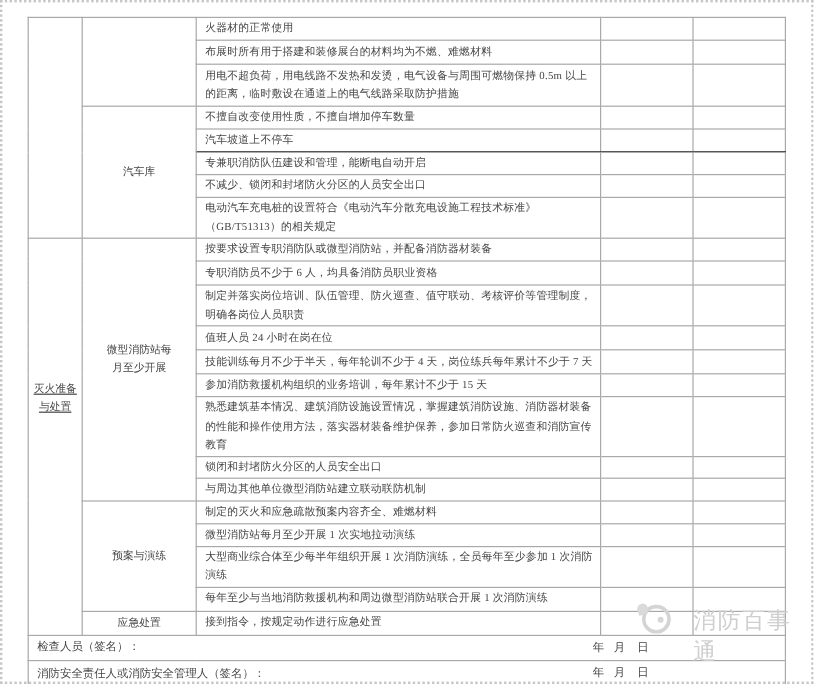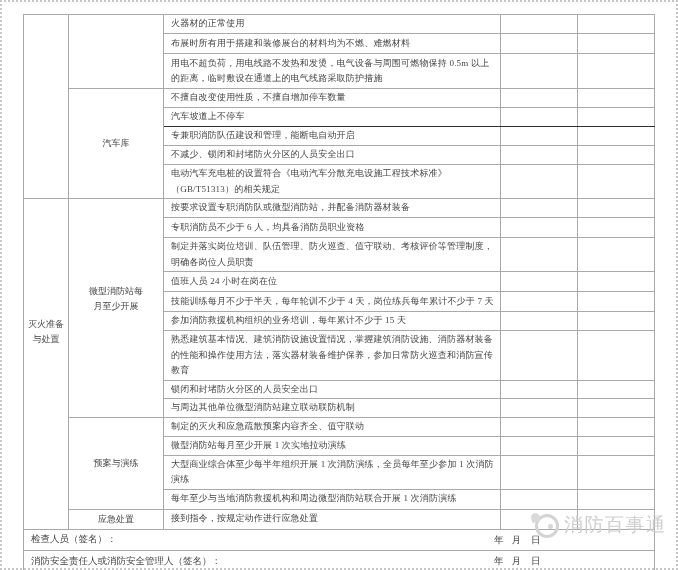--- a/index.html
+++ b/index.html
@@ -20,31 +20,31 @@
   td {
     border:1px solid #a9a9a9;
     font-size:9px; color:#454545;
     box-sizing:border-box;
     overflow:hidden;
   }
   td.cat1 { text-align:center; vertical-align:middle; line-height:15px; padding:0 4px; }
   td.cat2 { text-align:center; vertical-align:middle; line-height:15px; padding:0 16px; }
   td.item { padding:1px 6px 1px 7px; line-height:15.5px; letter-spacing:0.2px; }
   td.res, td.rem { background:#fff; }
-  .shift-up   { padding-bottom:64px !important; }
+  .shift-up   { padding-bottom:64px !important;text-decoration:underline; }
   .shift-up-sm{ padding-bottom:18px !important; }
   tr.dark-b td { border-bottom:1.5px solid #2f2f2f; }
   td.wide { position:relative; padding:2px 6px 2px 7px; font-size:9.5px; }
   .dates { position:absolute; top:50%; transform:translateY(-50%); left:470px; white-space:nowrap; }
   .dates span { font-size:9.5px; }
   .dates .m { margin-left:8px; }
   .dates .d { margin-left:10px; }
   .watermark {
     position:absolute; left:535px; top:504px; height:34px;
-    display:flex; align-items:flex-end; gap:5px;
+    display:flex; align-items:flex-start; gap:19px;
     color:#cdcdcd; z-index:5; pointer-events:none;
   }
   .wm-logo {
     position:relative; width:24px; height:24px; border-radius:50%;
     border:3px solid #d4d4d4; box-sizing:border-box; display:inline-block;
   }
   .wm-logo::before {
     content:""; position:absolute; left:-7px; top:-4px;
     width:9px; height:9px; border-radius:50% 50% 50% 0;
     background:#dadada; transform:rotate(-20deg);
@@ -161,21 +161,21 @@
     <td class="rem"></td>
   </tr>
   <tr style="height:18px">
     <td class="item">与周边其他单位微型消防站建立联动联防机制</td>
     <td class="res"></td>
     <td class="rem"></td>
   </tr>
 
   <tr style="height:19px">
     <td class="cat2" rowspan="4">预案与演练</td>
-    <td class="item">制定的灭火和应急疏散预案内容齐全、值守联动</td>
+    <td class="item">制定的灭火和应急疏散预案内容齐全、难燃材料</td>
     <td class="res"></td>
     <td class="rem"></td>
   </tr>
   <tr style="height:19px">
     <td class="item">微型消防站每月至少开展 1 次实地拉动演练</td>
     <td class="res"></td>
     <td class="rem"></td>
   </tr>
   <tr style="height:20px">
     <td class="item">大型商业综合体至少每半年组织开展 1 次消防演练，全员每年至少参加 1 次消防演练</td>

